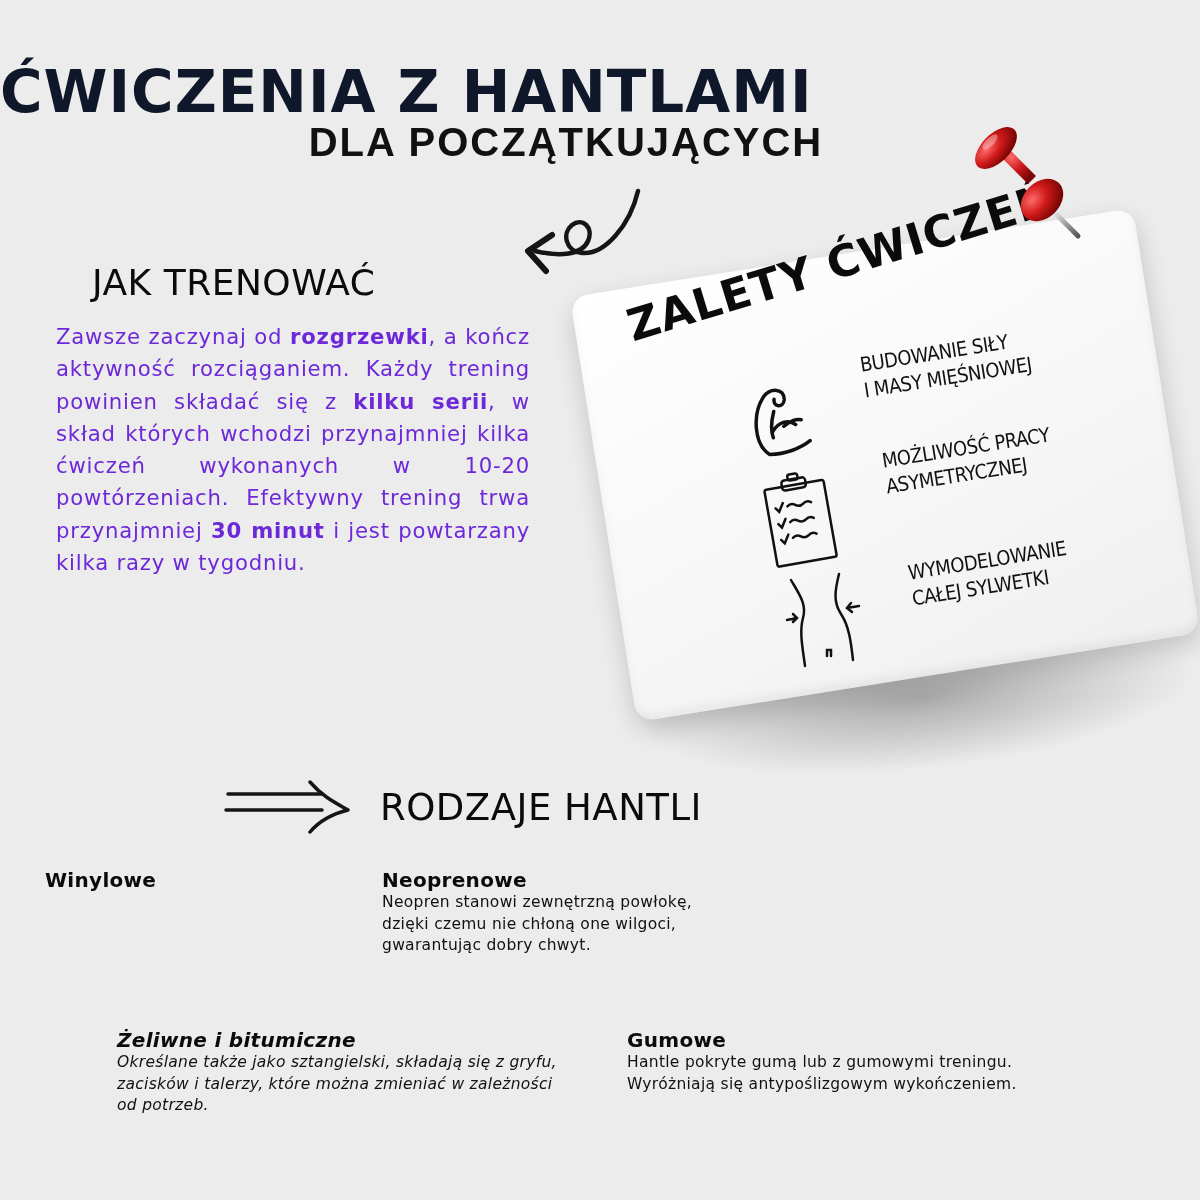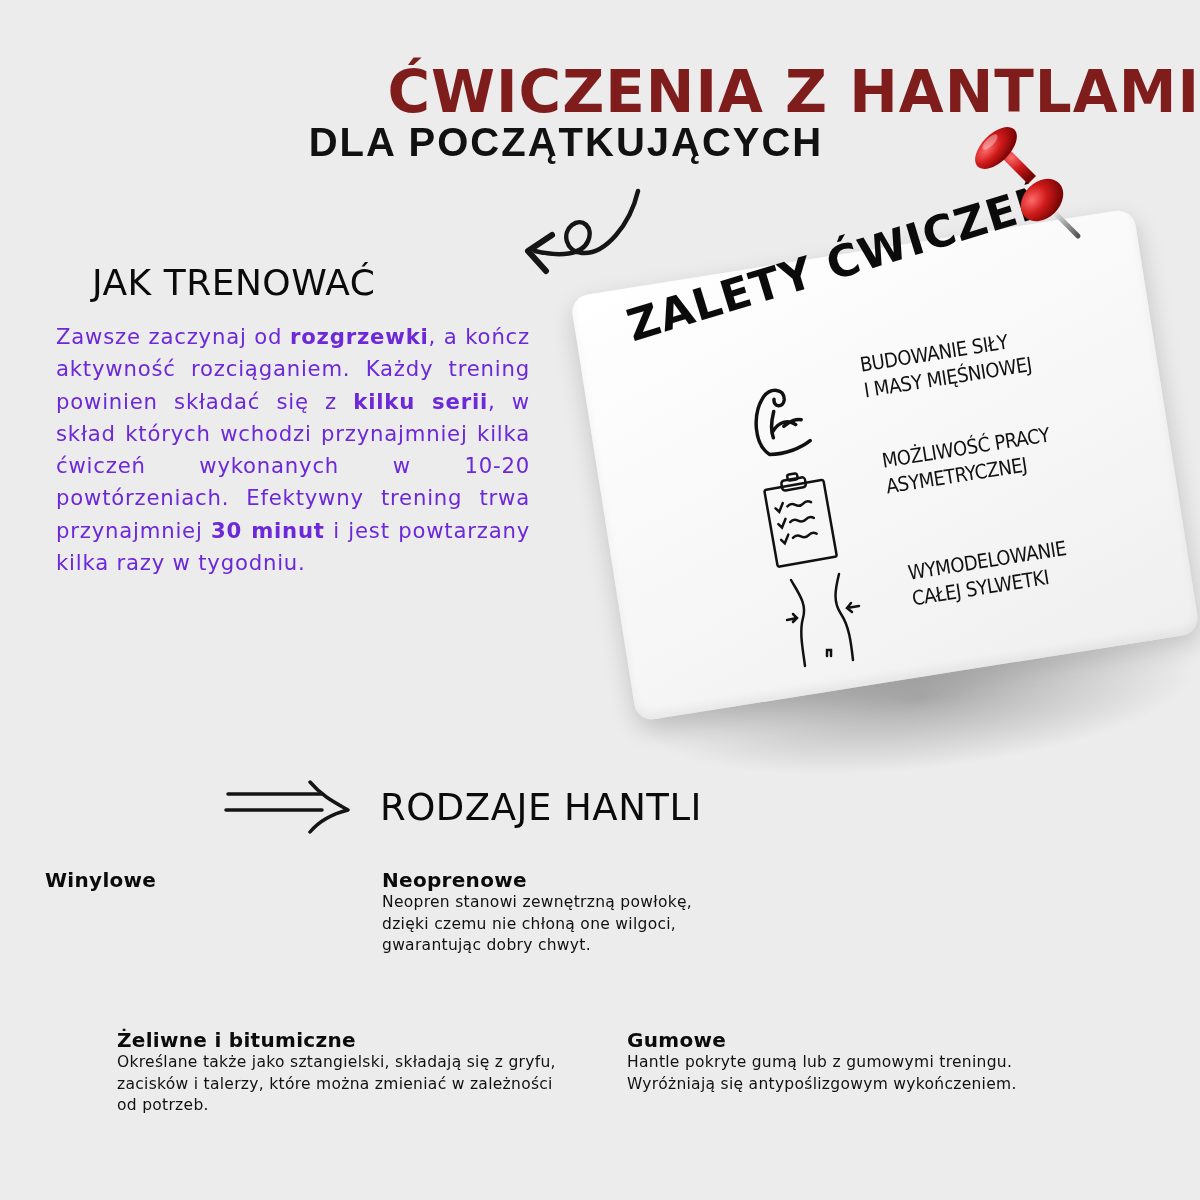--- a/index.html
+++ b/index.html
@@ -5,22 +5,22 @@
     * { box-sizing: border-box; margin: 0; padding: 0; }
     html, body { width: 1200px; height: 1200px; overflow: hidden; }
     body {
       background: #ececec;
       font-family: "DejaVu Sans", "Liberation Sans", sans-serif;
       color: #111;
       position: relative;
     }
     .title {
       position: absolute; left: 0; width: 1200px; top: 58px;
-      text-align: right; font-weight: bold; font-size: 58px;
-      letter-spacing: 1px; color: #7f1d1d;
+      text-align: left; font-weight: bold; font-size: 58px;
+      letter-spacing: 1px; color: #0f172a;
     }
     .subtitle {
       position: absolute; left: 0; width: 1132px; top: 120px;
       text-align: center; font-size: 40px; font-weight: bold;
       letter-spacing: 2px; color: #111;
       font-family: "Liberation Sans", sans-serif;
     }
     .section-head {
       position: absolute; font-weight: normal; font-size: 36px; color: #0b0b0b;
       letter-spacing: 0.5px;
@@ -75,21 +75,21 @@
 
     
     .type {
       position: absolute; font-size: 15.5px; line-height: 21.5px; color: #111;
       letter-spacing: 0.3px;
     }
     .type h3 { font-size: 20px; font-weight: bold; line-height: 24px; color: #0b0b0b; }
     #t1 { left: 45px; top: 868px; width: 320px; }
     #t2 { left: 382px; top: 868px; width: 340px; }
     #t3 { left: 754px; top: 868px; width: 420px; }
-    #t4 { left: 117px; top: 1028px; width: 460px; }
+    #t4 { left: 117px; top: 1028px; width: 460px; font-style: italic; }
     #t5 { left: 627px; top: 1028px; width: 460px; }
   </style>
 </head>
 <body>
 
 <h1 class="title">ĆWICZENIA Z HANTLAMI</h1>
 <h2 class="subtitle">DLA POCZĄTKUJĄCYCH</h2>
 
 <svg class="curly-arrow" width="140" height="100" viewBox="0 0 140 100">
   <path d="M128 6 C 120 40, 95 70, 72 68 C 55 66, 52 48, 62 40 C 72 32, 84 42, 78 56 C 72 70, 50 72, 25 66" fill="none" stroke="#151515" stroke-width="4.5" stroke-linecap="round"></path>

